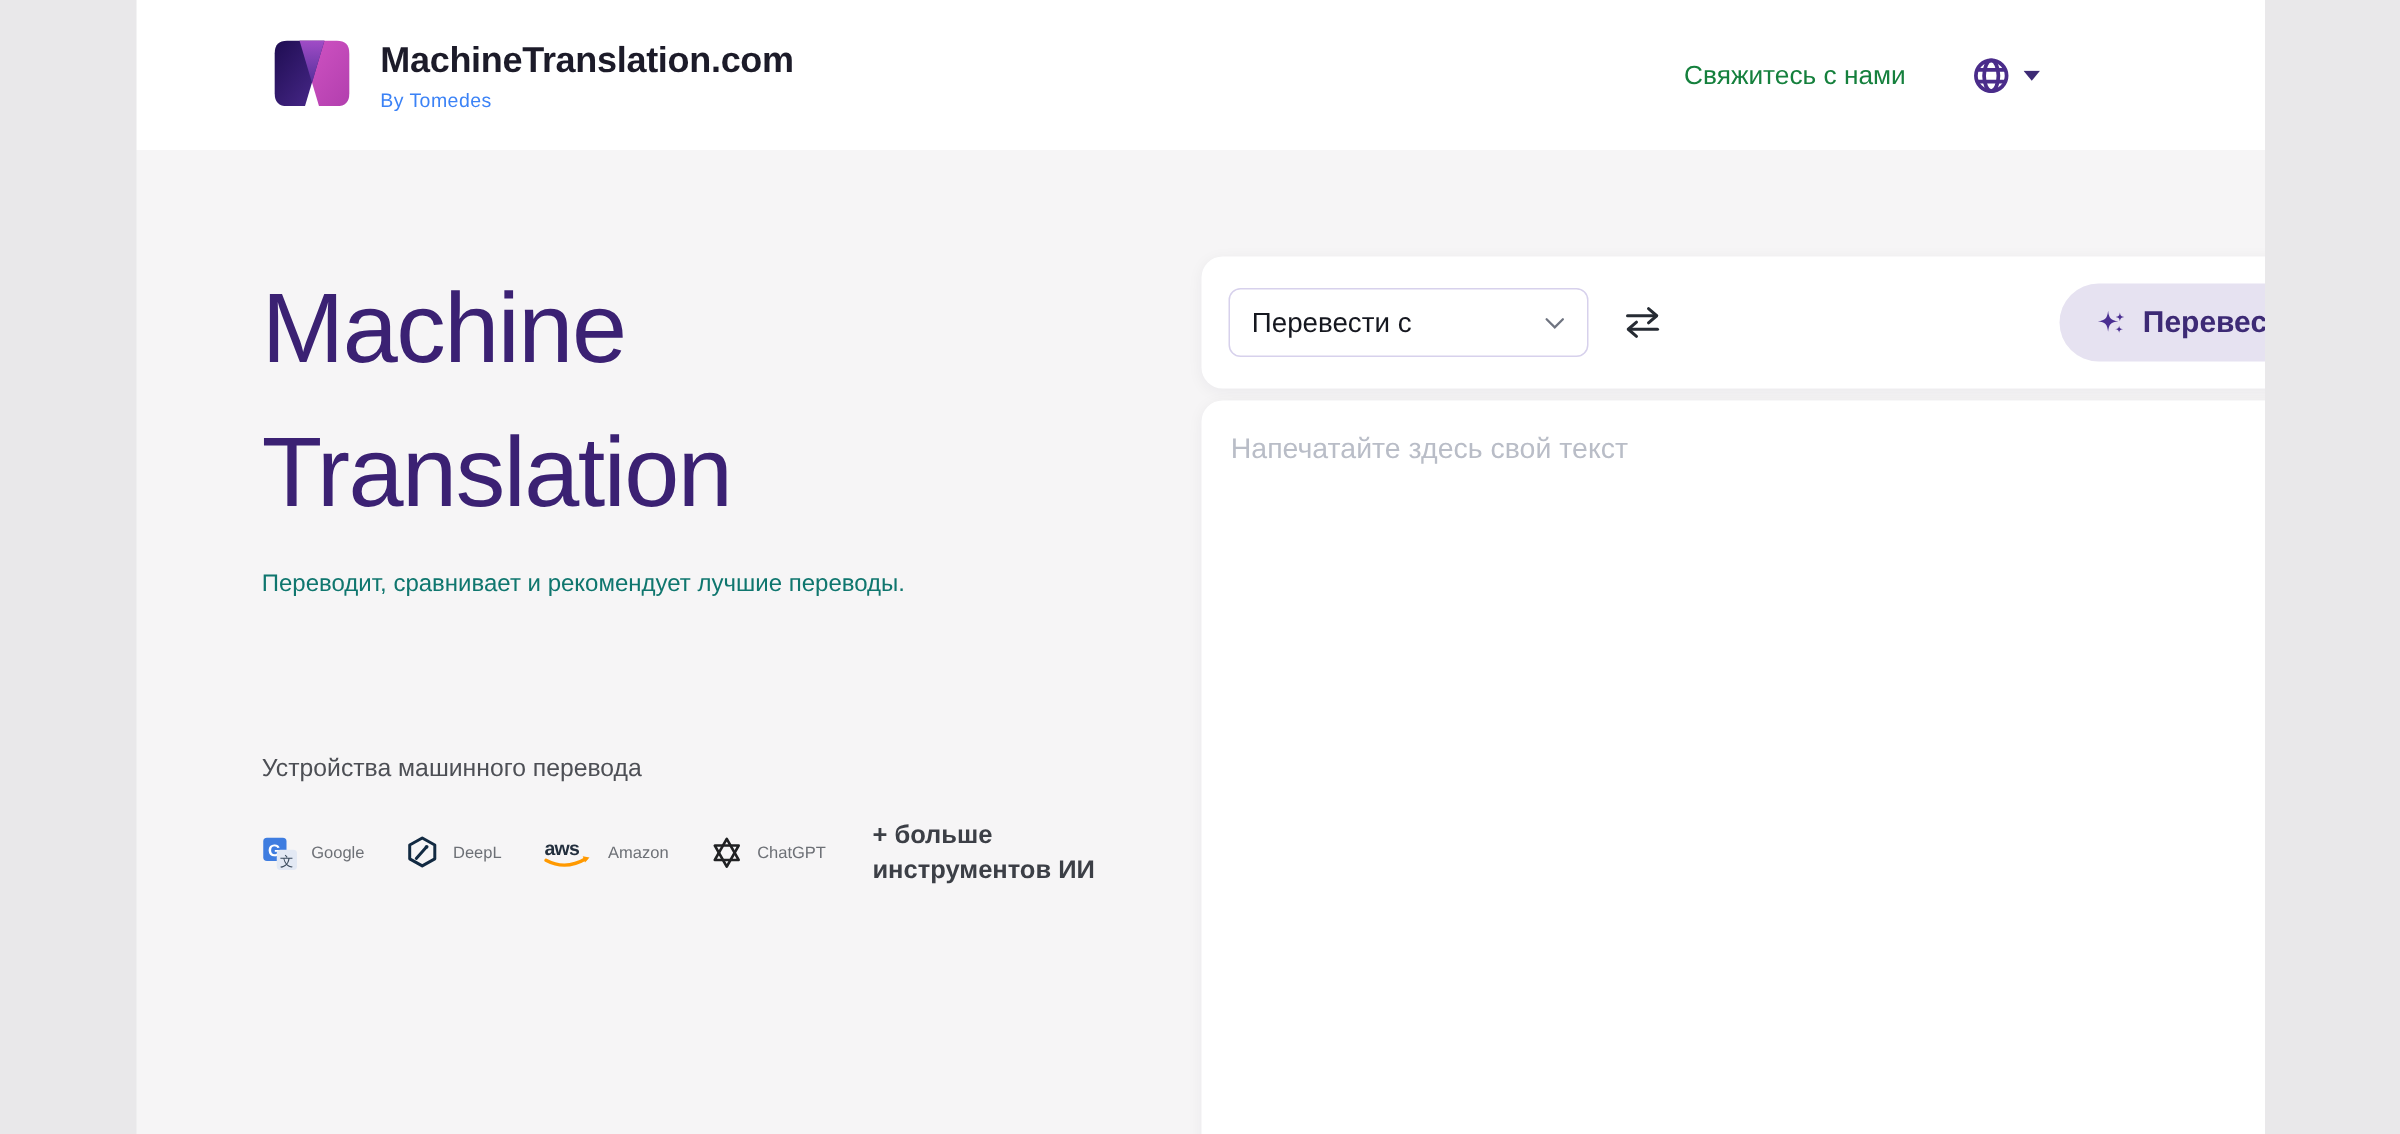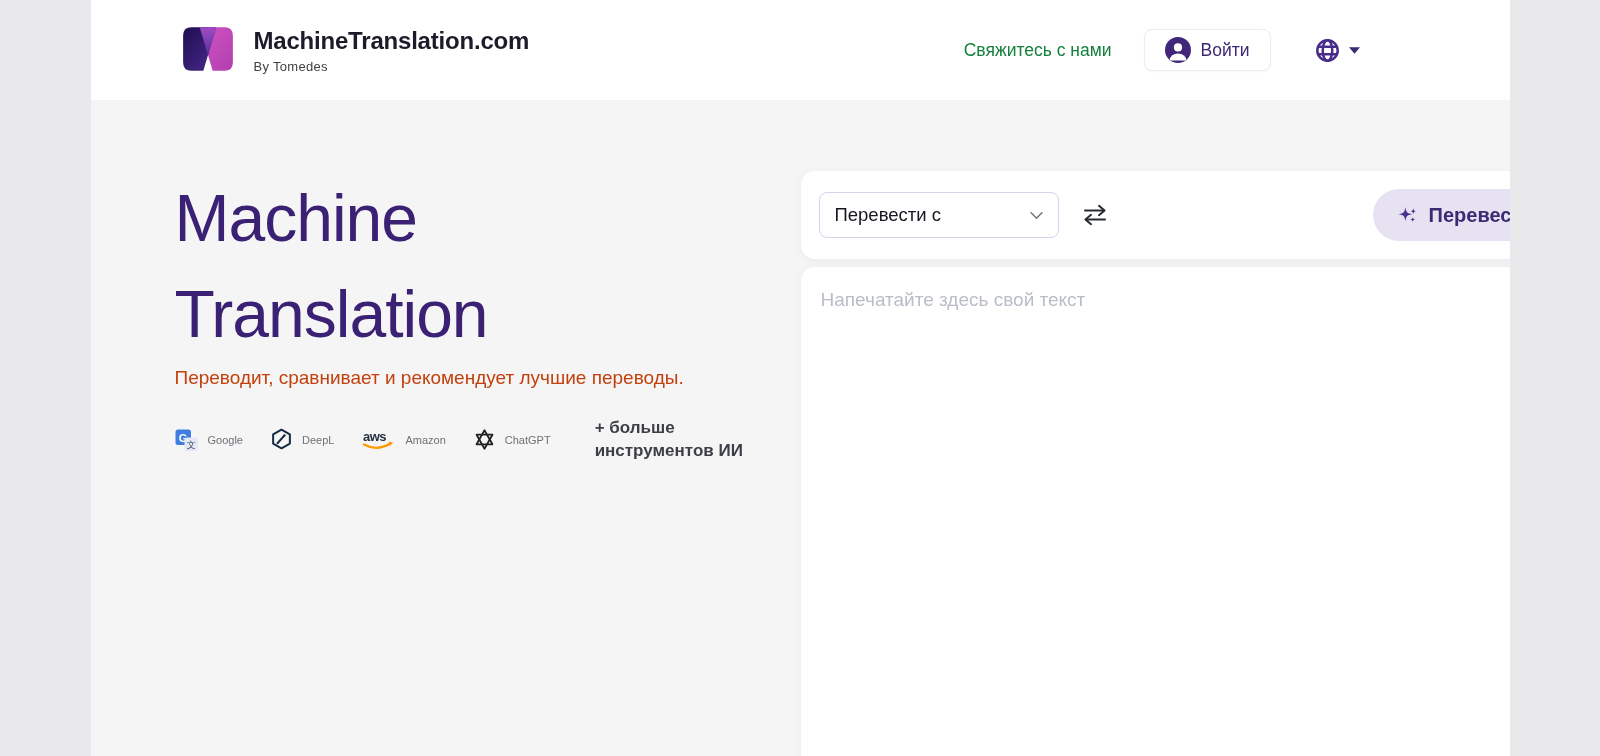--- a/index.html
+++ b/index.html
@@ -6,39 +6,39 @@
   html,body { background:#e9e8ea; }
   body { font-family:"Liberation Sans","DejaVu Sans",sans-serif; }
   .page { position:relative; width:1419px; height:756px; background:#f6f5f6; overflow:hidden; margin:0 auto; }
 
   
   .header { position:absolute; top:0; left:0; width:100%; height:100px; background:#ffffff;
             display:flex; align-items:center; justify-content:space-between; padding:0 150px 0 88px; }
   .brand { display:flex; align-items:center; gap:17px; cursor:pointer; }
   .brand-logo { width:58px; height:54px; }
   .brand-title { font-size:24px; font-weight:700; color:#1c1b29; letter-spacing:-0.2px; }
-  .brand-sub { font-size:13px; color:#404040; margin-top:4px; letter-spacing:0.3px; }
+  .brand-sub { font-size:13px; color:#3b82f6; margin-top:4px; letter-spacing:0.3px; }
   .header-right { display:flex; align-items:center; }
   .contact-link { font-size:17.5px; color:#15803d; cursor:pointer; text-decoration:none; }
   .login-btn { display:flex; align-items:center; gap:10px; margin-left:32px; height:42px; padding:0 20px;
                background:#fff; border:1px solid #ececf1; border-radius:8px; cursor:pointer;
                box-shadow:0 1px 2px rgba(25,20,50,0.04); }
   .login-btn span { font-size:17.5px; color:#3d2a75; }
   .lang-switcher { display:flex; align-items:center; gap:9px; margin-left:44px; cursor:pointer; }
 
   
   .hero { position:absolute; left:84px; top:170px; width:610px; }
   .hero-title { font-size:66px; line-height:96px; font-weight:400; letter-spacing:-1px;
                 color:#3b2173; width:520px; }
-  .hero-subtitle { font-size:19px; line-height:31px; color:#c2410c; width:540px; }
+  .hero-subtitle { margin-top:12px; font-size:16px; line-height:31px; color:#0f766e; width:540px; }
   .engines-label { margin-top:98px; font-size:16.5px; color:#4d4f55; }
   .engines-row { margin-top:24px; display:flex; align-items:center; }
   .engine-item { display:flex; align-items:center; gap:9px; margin-right:27px; }
   .engine-item .label { font-size:11px; color:#6d7076; }
-  .more-tools { width:212px; margin-left:17px; font-size:17px; line-height:22.5px; font-weight:700; color:#3c3f46; }
+  .more-tools { width:212px; margin-left:4px; font-size:17px; line-height:22.5px; font-weight:700; color:#3c3f46; }
 
   
   .translator { position:absolute; left:710px; top:171px; width:775px; height:600px; }
   .toolbar-card { position:absolute; top:0; left:0; width:100%; height:88px; background:#fff;
                   border-radius:14px; box-shadow:0 2px 10px rgba(25,20,50,0.05);
                   display:flex; align-items:center; padding:0 18px;justify-content:space-between; }
   .lang-select { width:240px; height:46px; background:#fff; border:1px solid #d7d1ec; border-radius:8px;
                  display:flex; align-items:center; justify-content:space-between; padding:0 15px;
                  cursor:pointer; }
   .lang-select .sel-label { font-size:18.5px; color:#15171f; }
@@ -80,51 +80,37 @@
         <path d="M20 4 H36 L28 31 Z" fill="url(#gMid)"></path>
       </svg>
       <div>
         <div class="brand-title">MachineTranslation.com</div>
         <div class="brand-sub">By Tomedes</div>
       </div>
     </div>
 
     <div class="header-right">
       <a class="contact-link">Свяжитесь с нами</a>
-      <button class="login-btn">
-        <svg width="26" height="26" viewBox="0 0 26 26">
-          <defs>
-              <clipPath id="uclip">
-                <circle cx="13" cy="13" r="13"></circle>
-              </clipPath>
-            </defs>
-          <circle cx="13" cy="13" r="13" fill="#41277a"></circle>
-          <g clip-path="url(#uclip)">
-            <circle cx="13" cy="10.4" r="4.1" fill="#ffffff"></circle>
-            <path d="M4.6 23.5 a8.4 7 0 0 1 16.8 0 Z" fill="#ffffff"></path>
-          </g>
-        </svg>
-        <span>Войти</span>
-      </button>
       <div class="lang-switcher">
         <svg width="25" height="25" viewBox="0 0 22 22" fill="none" stroke="#4a2c8a" stroke-width="2.2">
           <circle cx="11" cy="11" r="9"></circle>
           <ellipse cx="11" cy="11" rx="4.2" ry="9"></ellipse>
           <path d="M2.6 7.6 h16.8 M2.6 14.4 h16.8"></path>
         </svg>
         <svg width="11" height="7" viewBox="0 0 10 6">
           <polygon points="0,0 10,0 5,6" fill="#3d2a75"></polygon>
         </svg>
       </div>
     </div>
   </header>
 
   <section class="hero">
     <h1 class="hero-title">Machine Translation</h1>
     <p class="hero-subtitle">Переводит, сравнивает и рекомендует лучшие переводы.</p>
+    <p class="engines-label">Устройства машинного перевода</p>
 
     <div class="engines-row">
 
       <div class="engine-item">
         <svg width="24" height="24" viewBox="0 0 24 24">
           <rect x="0.5" y="1.5" width="15.5" height="15.5" rx="2.5" fill="#3f7de0"></rect>
           <text x="8" y="13.5" text-anchor="middle" font-size="11" font-weight="bold" fill="#ffffff" font-family="Liberation Sans, sans-serif">G</text>
           <rect x="9.5" y="9.5" width="13.5" height="13.5" rx="2.5" fill="#e3e9f4"></rect>
           <text x="16.2" y="20" text-anchor="middle" font-size="9" fill="#3a4a5c" font-family="DejaVu Sans, sans-serif">文</text>
         </svg>

